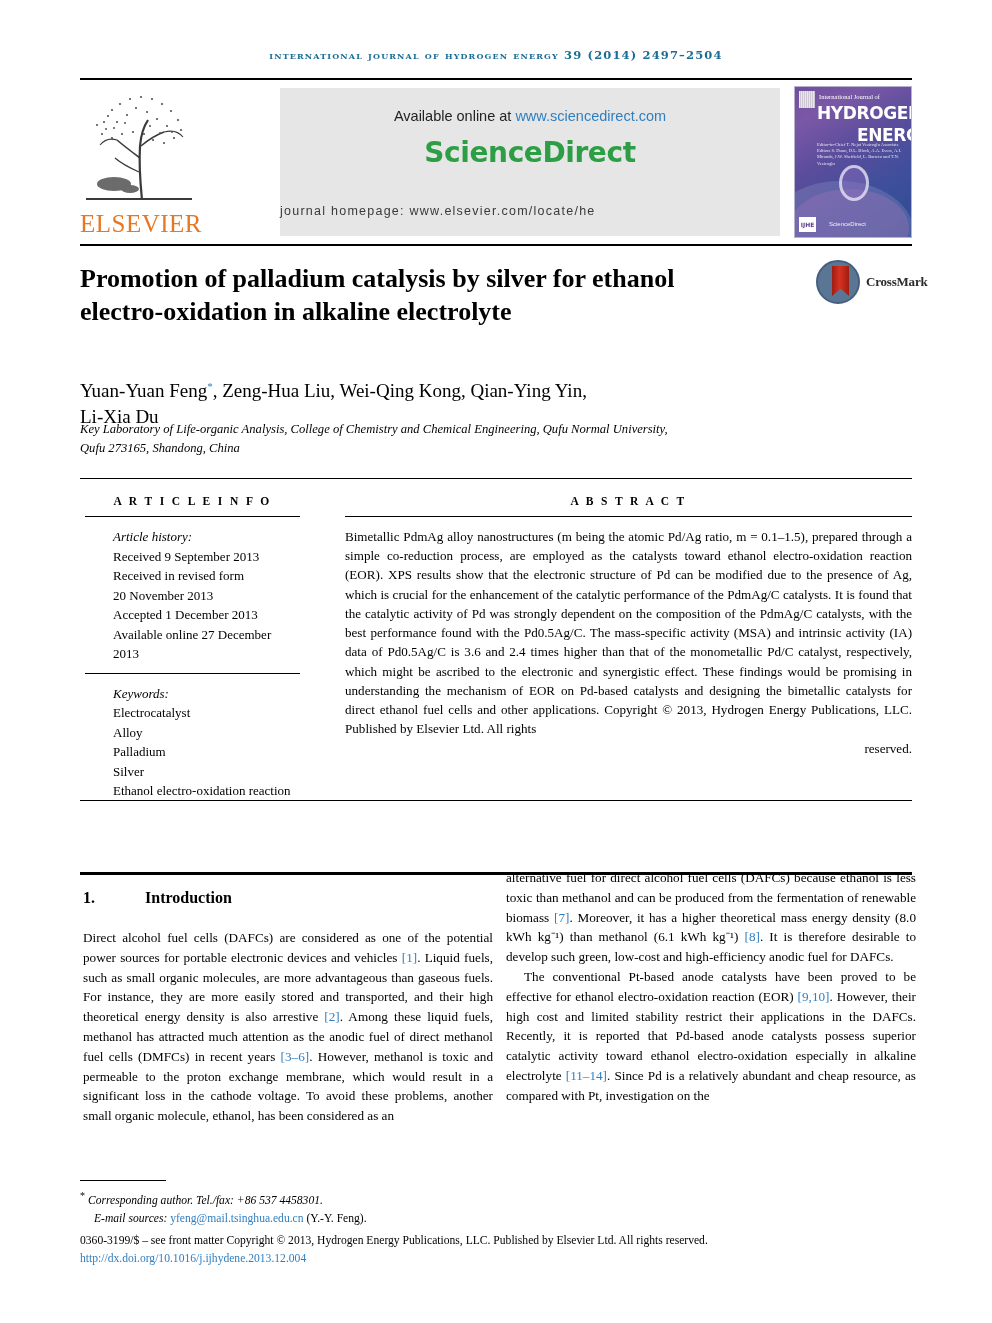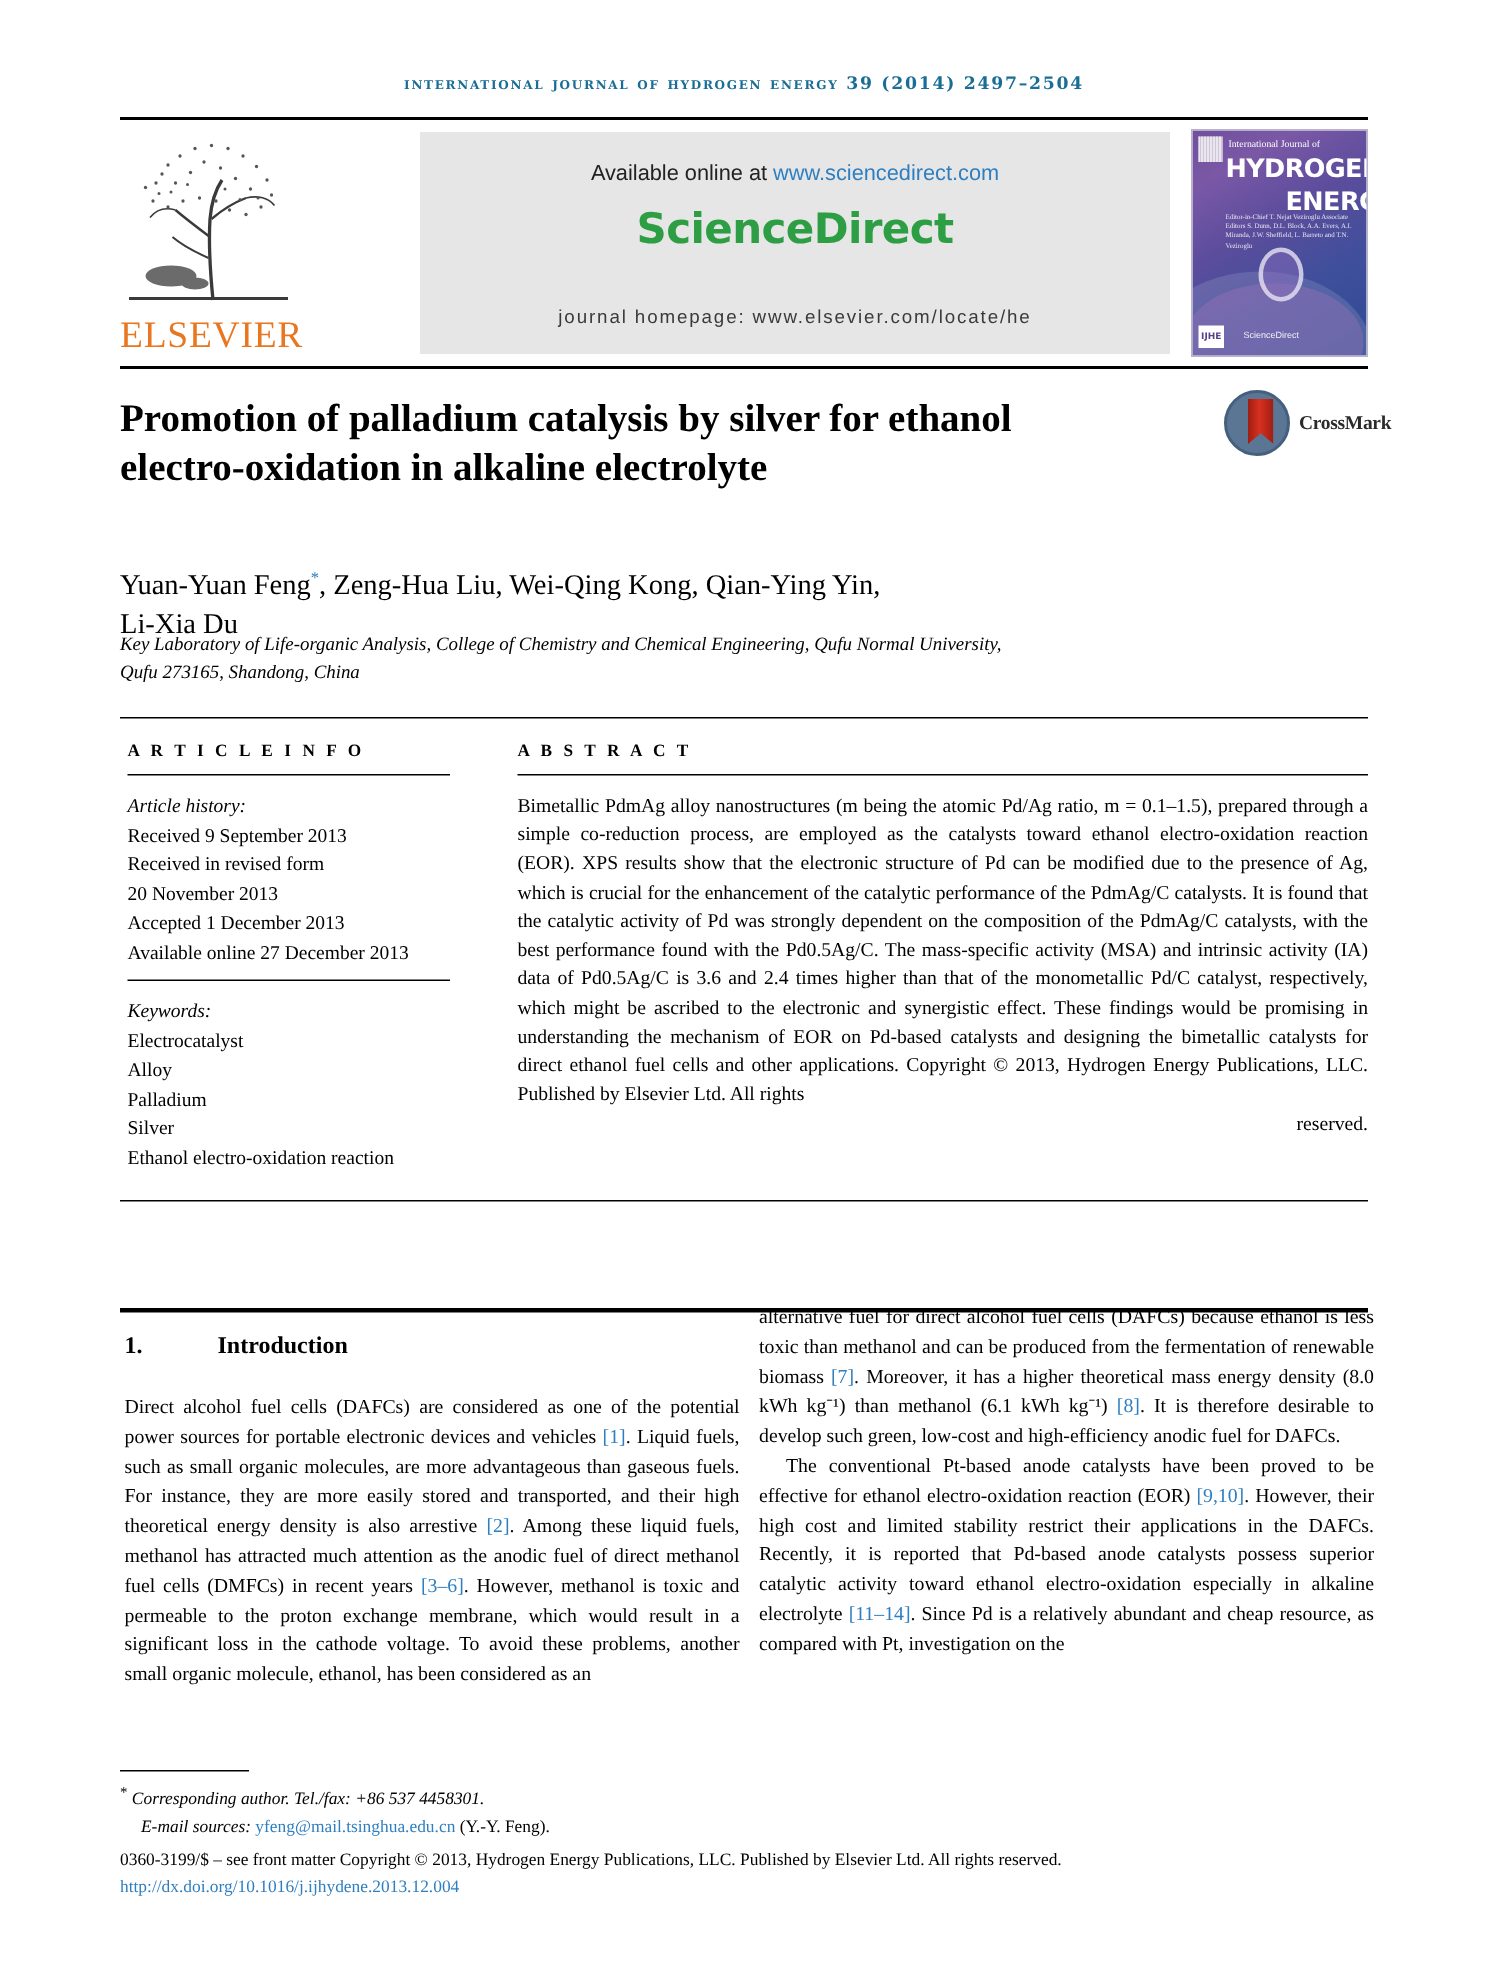--- a/index.html
+++ b/index.html
@@ -105,21 +105,21 @@
     font-family: "DejaVu Sans", sans-serif;
     font-weight: bold;
     font-size: 28px;
     color: #2e9e44;
     letter-spacing: -0.4px;
   }
   .sd-homepage {
     position: absolute;
     left: 0; bottom: 18px;
     width: 500px;
-    text-align: center;
+    text-align: left;
     font-family: "Liberation Sans", sans-serif;
     font-size: 12.5px;
     color: #3a3a3a;
     letter-spacing: 1.25px;
   }
 
   .journal-cover {
     position: absolute;
     right: 0; top: 0;
     width: 116px;
@@ -305,32 +305,34 @@
     position: absolute;
     left: 345px; top: 495px;
     width: 567px;
   }
   .sec-label {
     font-family: "Liberation Serif", serif;
     font-weight: bold;
     font-size: 11.5px;
     letter-spacing: 2.4px;
     color: #000;
+    text-align: center;
   }
   .hairline {
     height: 1px;
     background: #000;
     margin: 9px 0 10px 0;
   }
 
   .info-line {
     font-family: "Liberation Serif", serif;
     font-size: 13px;
     line-height: 1.5;
     color: #000;
+    margin-left: 28px;
   }
   .info-head { font-style: italic; }
   .kw-block { margin-top: 2px; }
 
   .abstract-text {
     font-family: "Liberation Serif", serif;
     font-size: 13.1px;
     line-height: 1.47;
     text-align: justify;
     color: #000;

